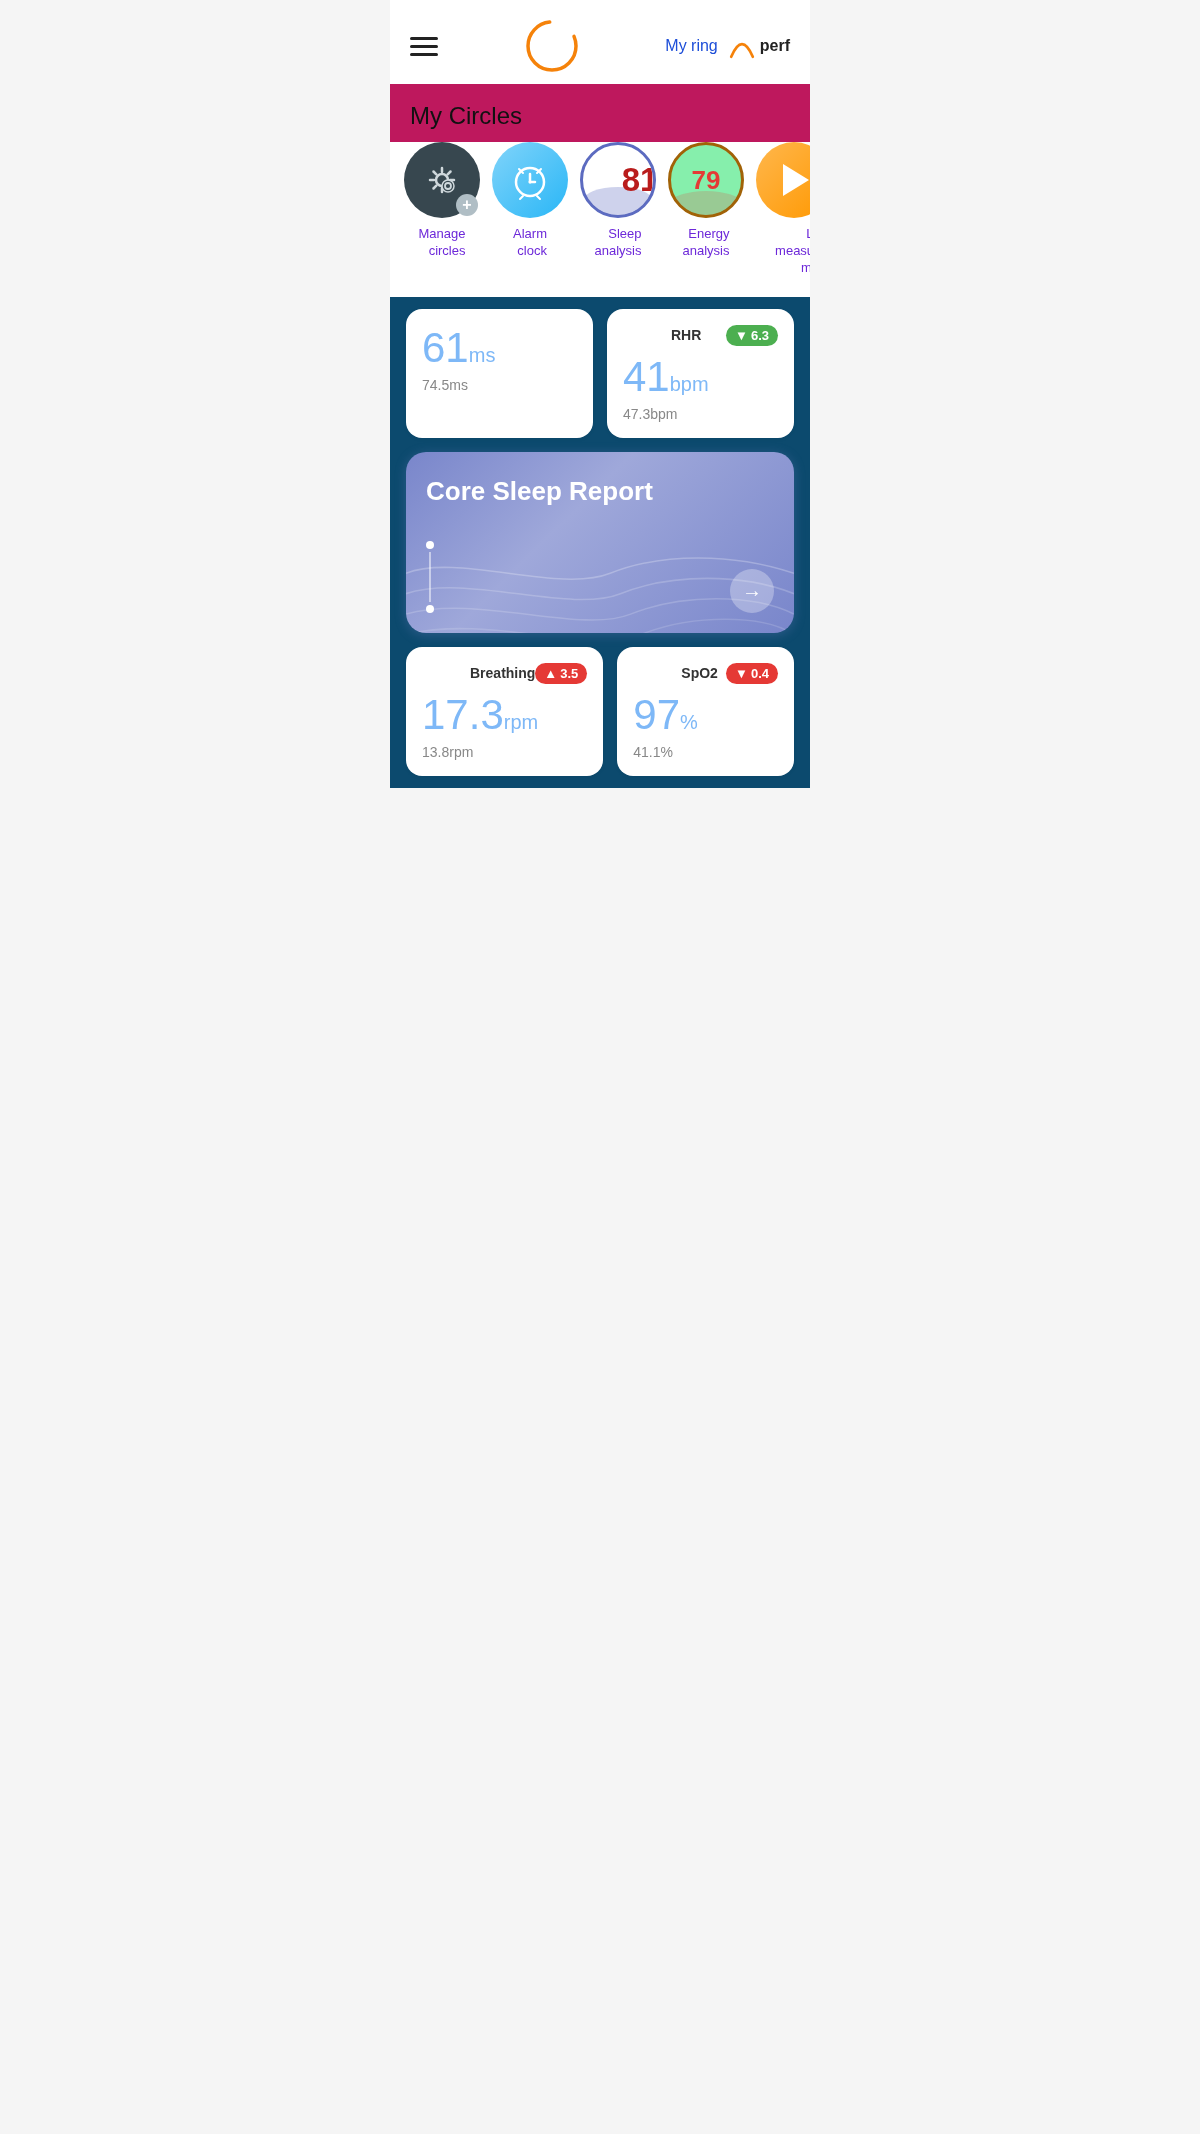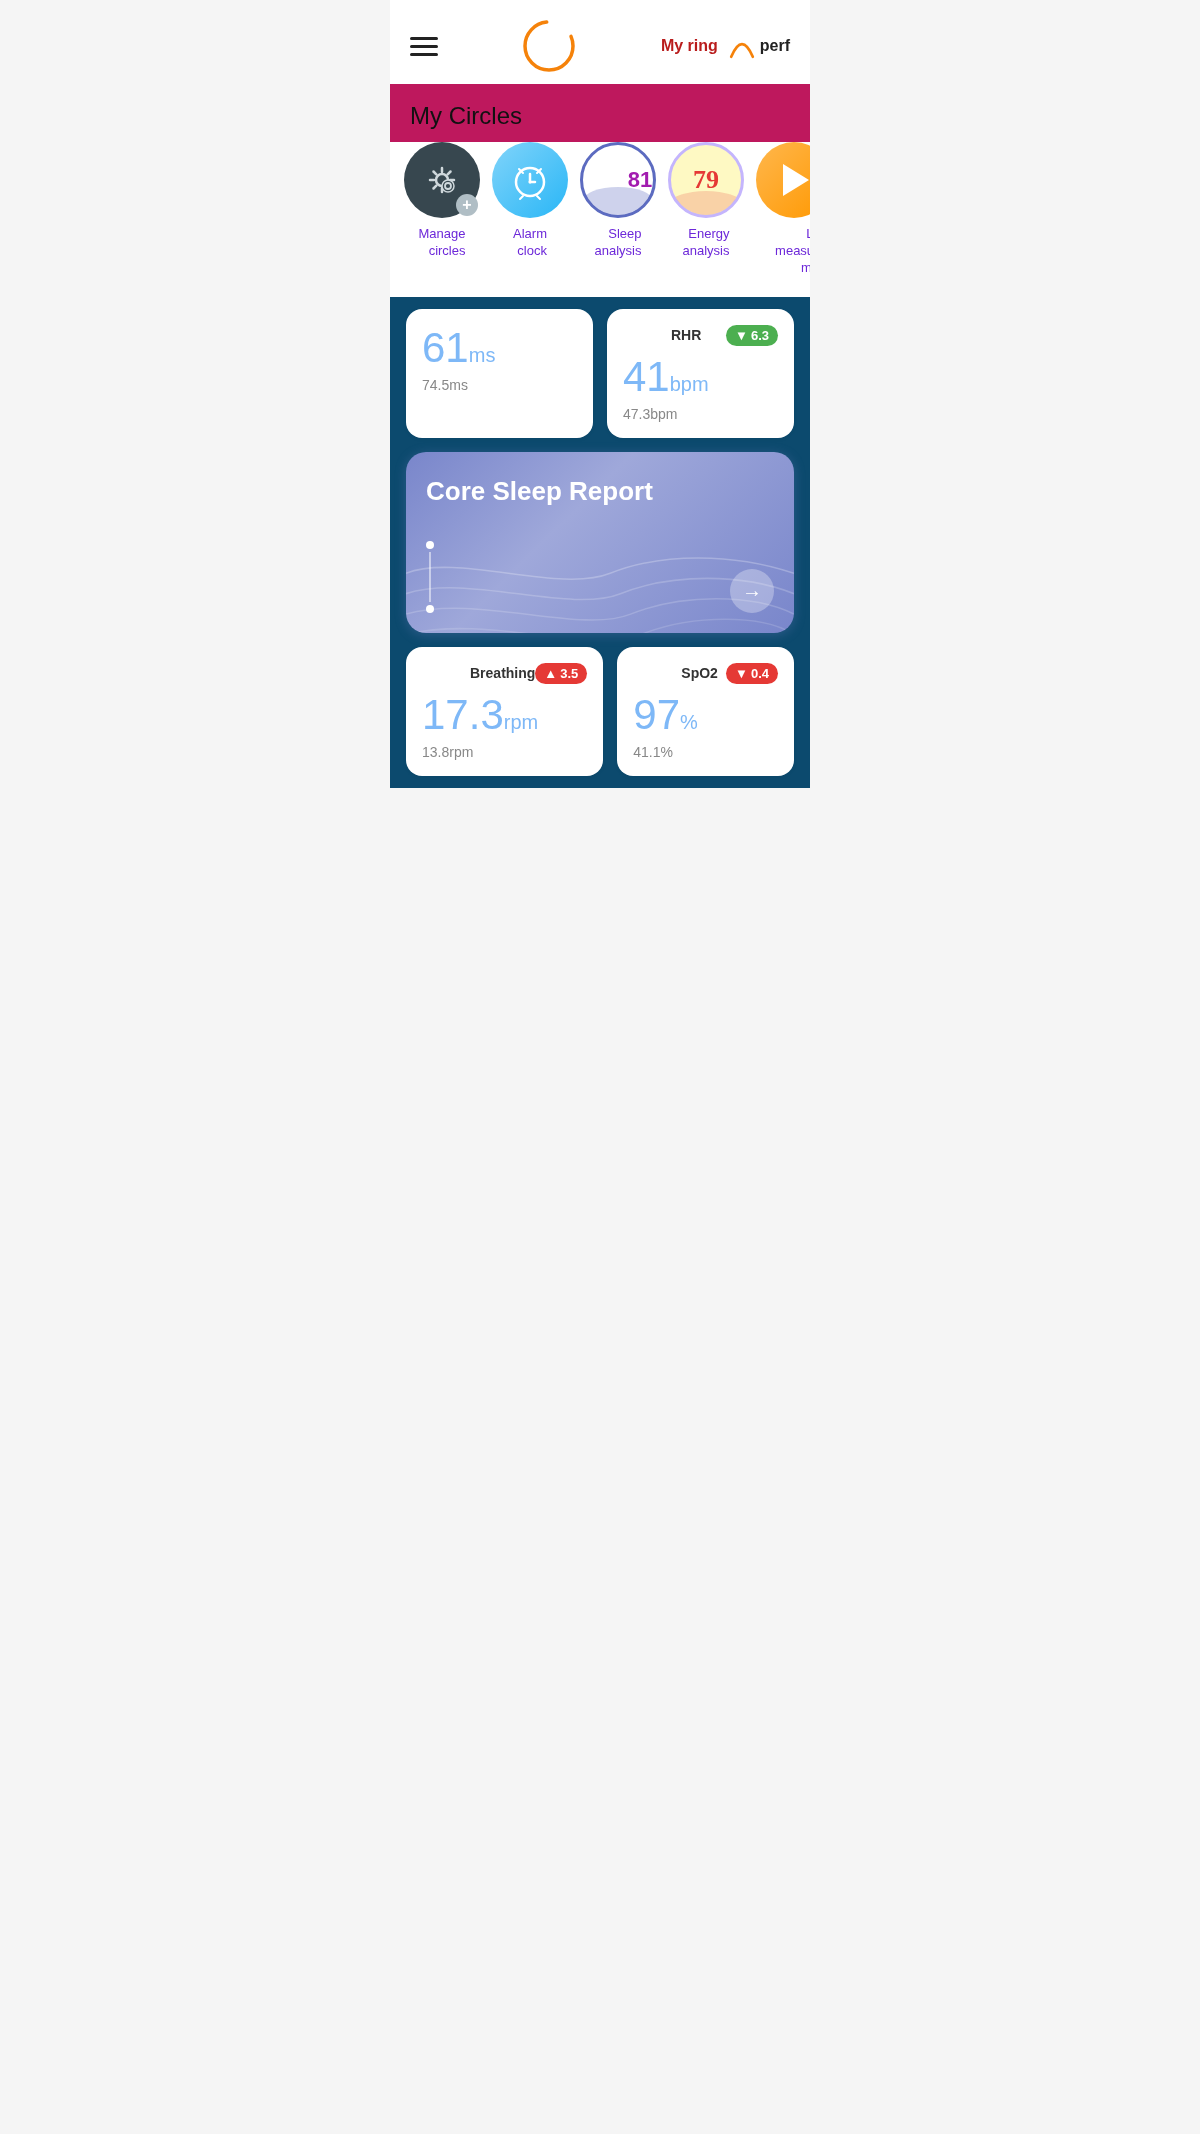--- a/index.html
+++ b/index.html
@@ -36,22 +36,22 @@
       width: 60px;
       height: 60px;
     }
     .header-right {
       display: flex;
       align-items: center;
       gap: 6px;
     }
     .my-ring-label {
       font-size: 16px;
-      font-weight: 700;
-      color: #b91c1c;
+      font-weight: 400;
+      color: #1d4ed8;
     }
     .perf-arc {
       width: 36px;
       height: 36px;
     }
 
     
     .section-title {
       font-size: 24px;
       font-weight: 400;
@@ -142,35 +142,34 @@
       bottom: 0;
       left: 0;
       width: 100%;
       height: 40%;
       background: rgba(92, 107, 192, 0.3);
       border-radius: 50% 50% 0 0;
     }
     .sleep-number {
       position: relative;
       z-index: 1;
-      font-size: 22px;
+      font-size: 33px;
       font-weight: 700;
-      color: #a21caf;
+      color: #b91c1c;
       margin-left: 44px;
     }
 
     
     .energy-ring {
-      background: #fef9c3;
-      border: 3px solid #c4b5fd;
+      background: #86efac;
+      border: 3px solid #a16207;
       font-size: 26px;
       font-weight: 700;
       color: #e53935;
       overflow: hidden;
-      font-family: Liberation Serif, serif;
     }
     .energy-ring-inner {
       position: relative;
       width: 100%;
       height: 100%;
       display: flex;
       align-items: center;
       justify-content: center;
     }
     .energy-wave {

